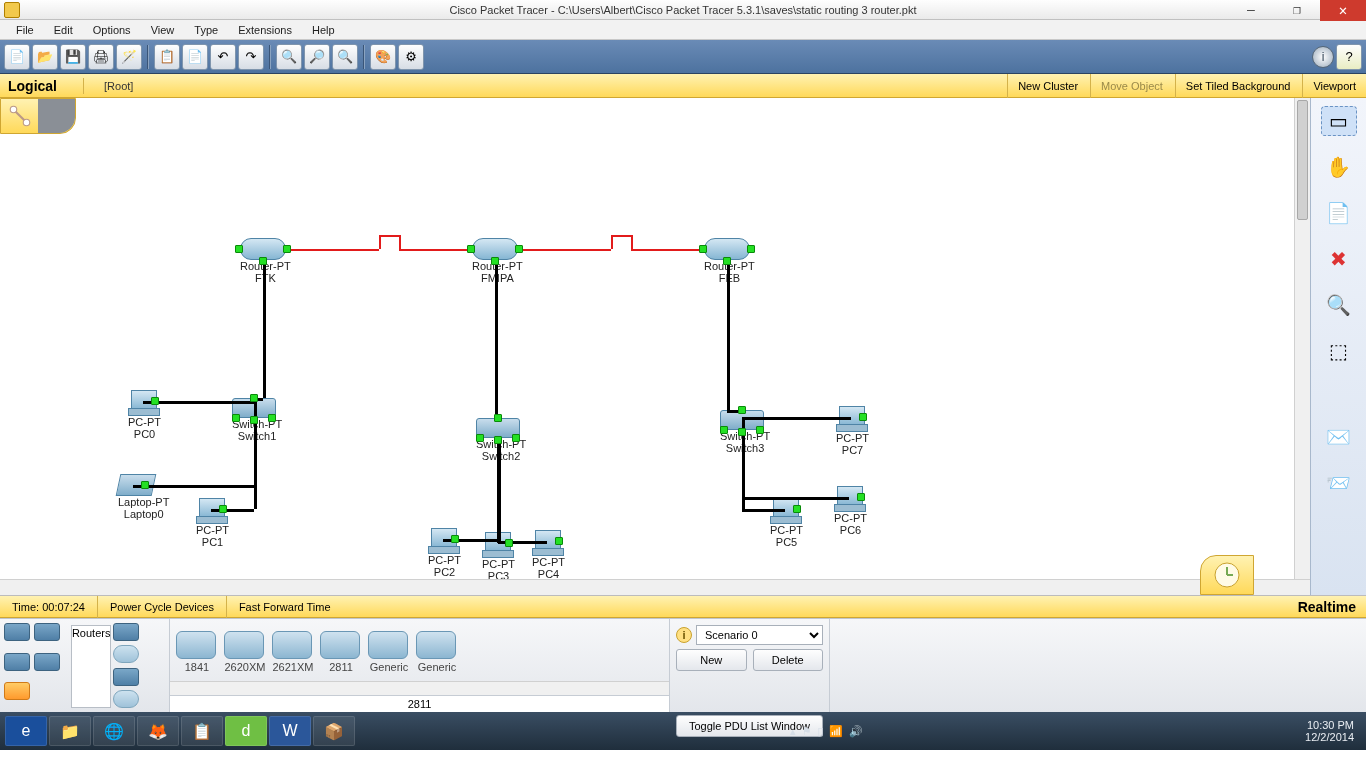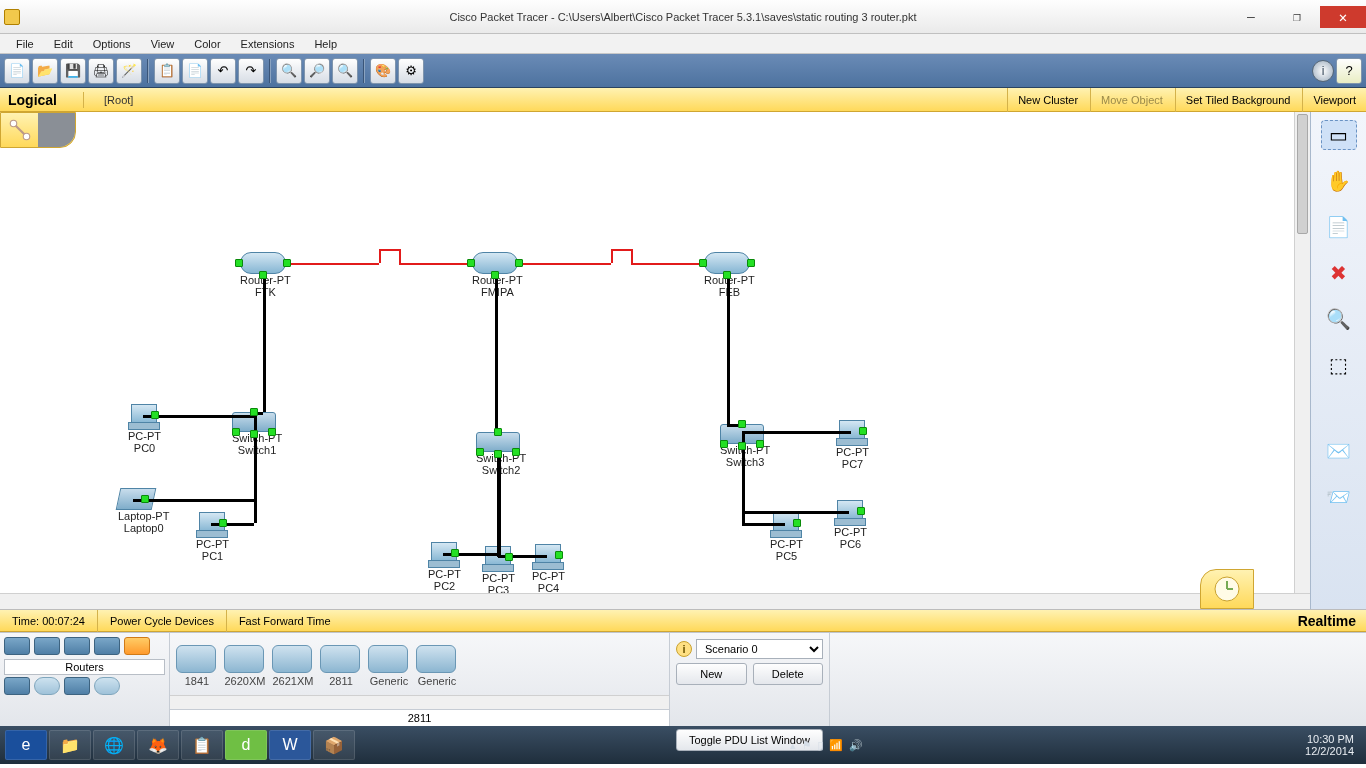--- a/index.html
+++ b/index.html
@@ -1,19 +1,19 @@
 <!DOCTYPE html>
 <html><head>
 <meta charset="utf-8">
 <style>
 * { margin:0; padding:0; box-sizing:border-box; font-family:"Segoe UI",Tahoma,sans-serif; font-size:11px; user-select:none; }
 html,body { width:1366px; height:768px; overflow:hidden; background:#fff; }
 
 
-.titlebar{height:34px;background:linear-gradient(#fefefe,#eaeaea);border-bottom:1px solid #c0c0c0;display:flex;align-items:center;position:relative;}
+.titlebar{height:20px;background:linear-gradient(#fefefe,#eaeaea);border-bottom:1px solid #c0c0c0;display:flex;align-items:center;position:relative;}
 .titlebar .icon{width:16px;height:16px;margin:0 4px;background:#f2c94c;border:1px solid #b08000;border-radius:2px;}
 .titlebar .title{position:absolute;left:0;right:0;text-align:center;color:#333;}
 .titlebar .winbtns{margin-left:auto;display:flex;}
 .titlebar .winbtns div{width:46px;height:22px;display:flex;align-items:center;justify-content:center;font-family:monospace;font-size:13px;color:#333;}
 .titlebar .winbtns .close{background:#ce3a2d;color:#fff;font-size:14px;}
 
 
 .menubar{height:20px;background:#f2f2f2;border-bottom:1px solid #c8c8c8;display:flex;align-items:center;padding:0 6px;}
 .menubar span{padding:2px 10px;color:#222;}
 
@@ -54,21 +54,21 @@
 
 .rtchip{position:absolute;right:56px;bottom:0;width:54px;height:40px;background:linear-gradient(#fff2b2,#ffd95a);border:1px solid #cfa632;border-top-left-radius:16px;display:flex;align-items:center;justify-content:center;}
 
 
 .timebar{height:22px;background:linear-gradient(#fff2b2,#ffd95a);border-bottom:1px solid #cfa632;display:flex;align-items:center;font-size:12px;}
 .timebar .cell{padding:0 12px;border-right:1px solid #d4b24a;height:22px;display:flex;align-items:center;}
 .timebar .rt{margin-left:auto;font-weight:bold;font-size:14px;padding:0 10px;}
 
 
 .bottom{display:flex;height:94px;background:linear-gradient(#f6f7f9,#e3e6eb);border-top:1px solid #c0c6cd;}
-.bottom .devtypes{width:170px;border-right:1px solid #c6ccd4;padding:4px;display:flex;flex-direction:column;gap:2px;}
+.bottom .devtypes{width:170px;border-right:1px solid #c6ccd4;padding:4px;display:flex;flex-direction:row;gap:2px;}
 .dticons{display:flex;flex-wrap:wrap;gap:4px;}
 .dticon{width:26px;height:18px;background:linear-gradient(#7aa7c8,#4f7fa6);border:1px solid #3d6380;border-radius:3px;}
 .dticon.orange{background:linear-gradient(#ffcc66,#ff9a2d);border-color:#d07a18;}
 .dticon.cloud{background:linear-gradient(#cde2ef,#9fc2d9);border-color:#7fa6bd;border-radius:10px;}
 .dtlabel{background:#fff;border:1px solid #b8bec6;text-align:center;font-size:11px;margin-top:2px;padding:1px 0;}
 .bottom .devlist{flex:0 0 500px;border-right:1px solid #c6ccd4;display:flex;flex-direction:column;}
 .devlist .items{flex:1;display:flex;align-items:center;gap:6px;padding:6px 6px 2px;overflow:hidden;}
 .devitem{width:42px;text-align:center;font-size:9px;color:#444;}
 .devitem .pic{width:40px;height:28px;background:linear-gradient(#cfe2ef,#8cb6d1);border:1px solid #6a97b5;border-radius:6px;margin-bottom:2px;}
 .devlist .sel{background:#fff;border-top:1px solid #c6ccd4;text-align:center;padding:2px 0;}
@@ -122,21 +122,21 @@
     <div>❐</div>
     <div class="close">✕</div>
   </div>
 </div>
 
 <div class="menubar">
   <span>File</span>
   <span>Edit</span>
   <span>Options</span>
   <span>View</span>
-  <span>Color</span>
+  <span>Type</span>
   <span>Extensions</span>
   <span>Help</span>
 </div>
 
 <div class="toolbar">
   <div class="tbtn">📄</div>
   <div class="tbtn">📂</div>
   <div class="tbtn">💾</div>
   <div class="tbtn">🖨</div>
   <div class="tbtn">🪄</div>

